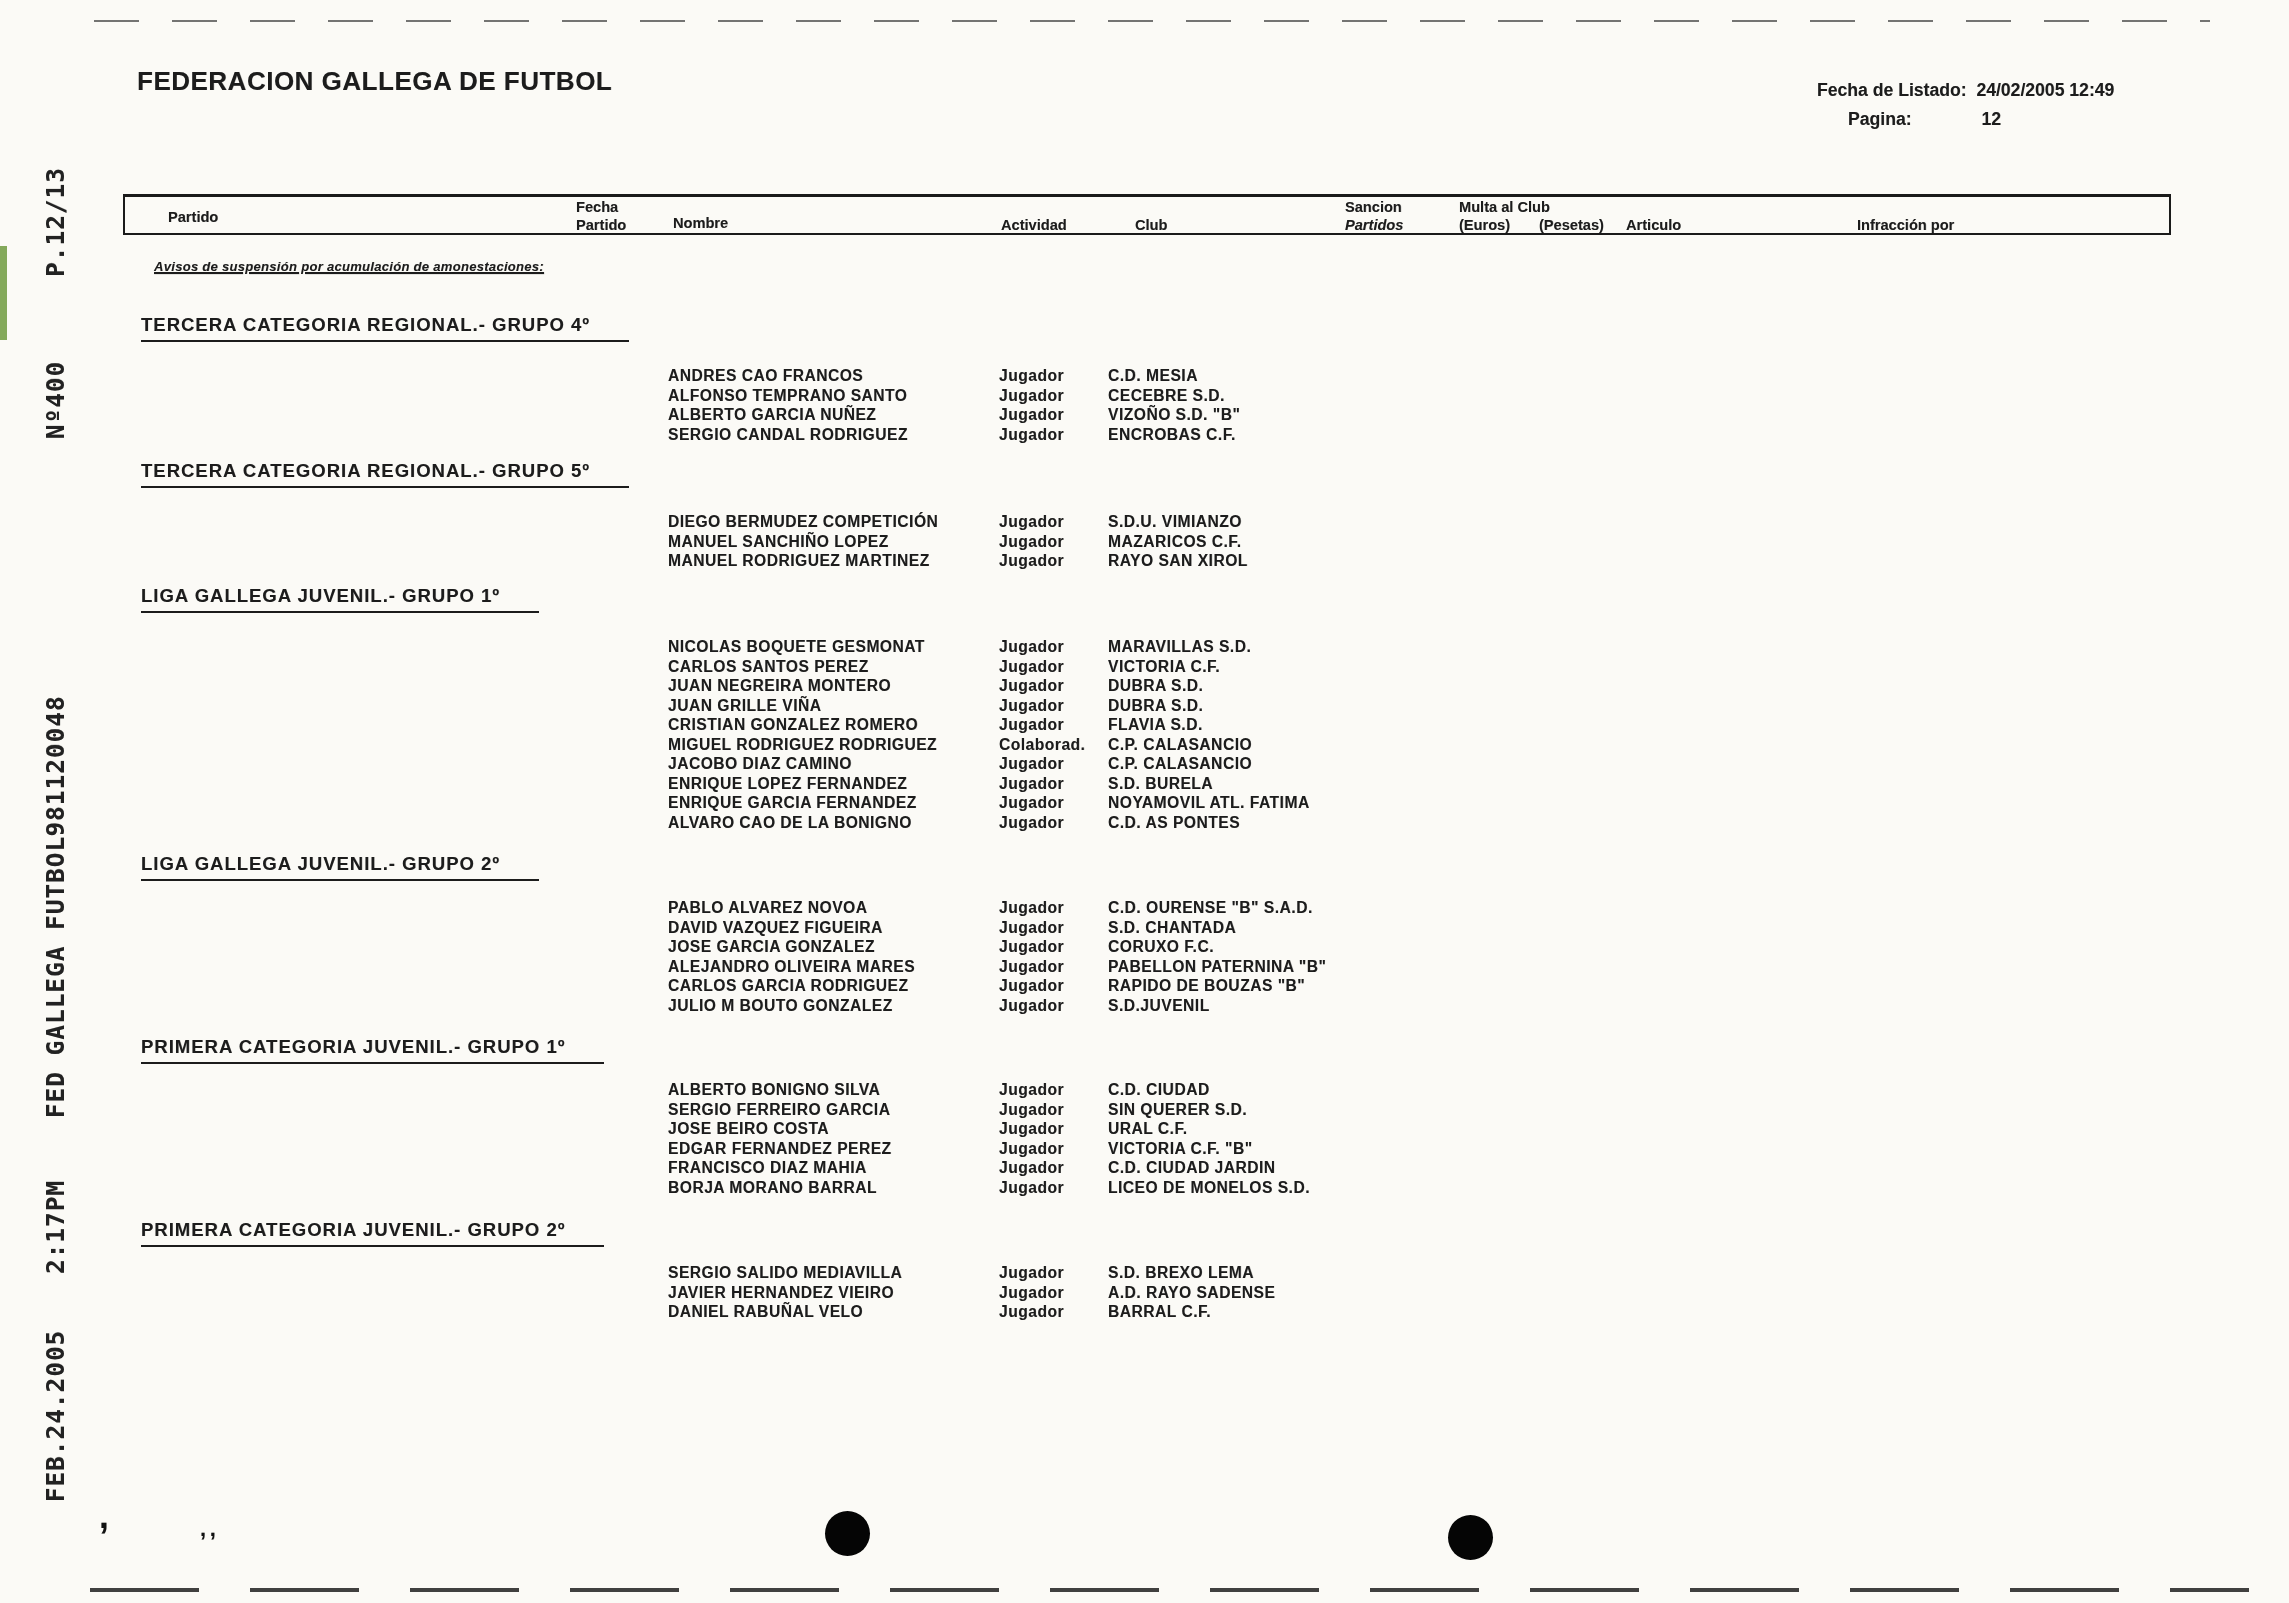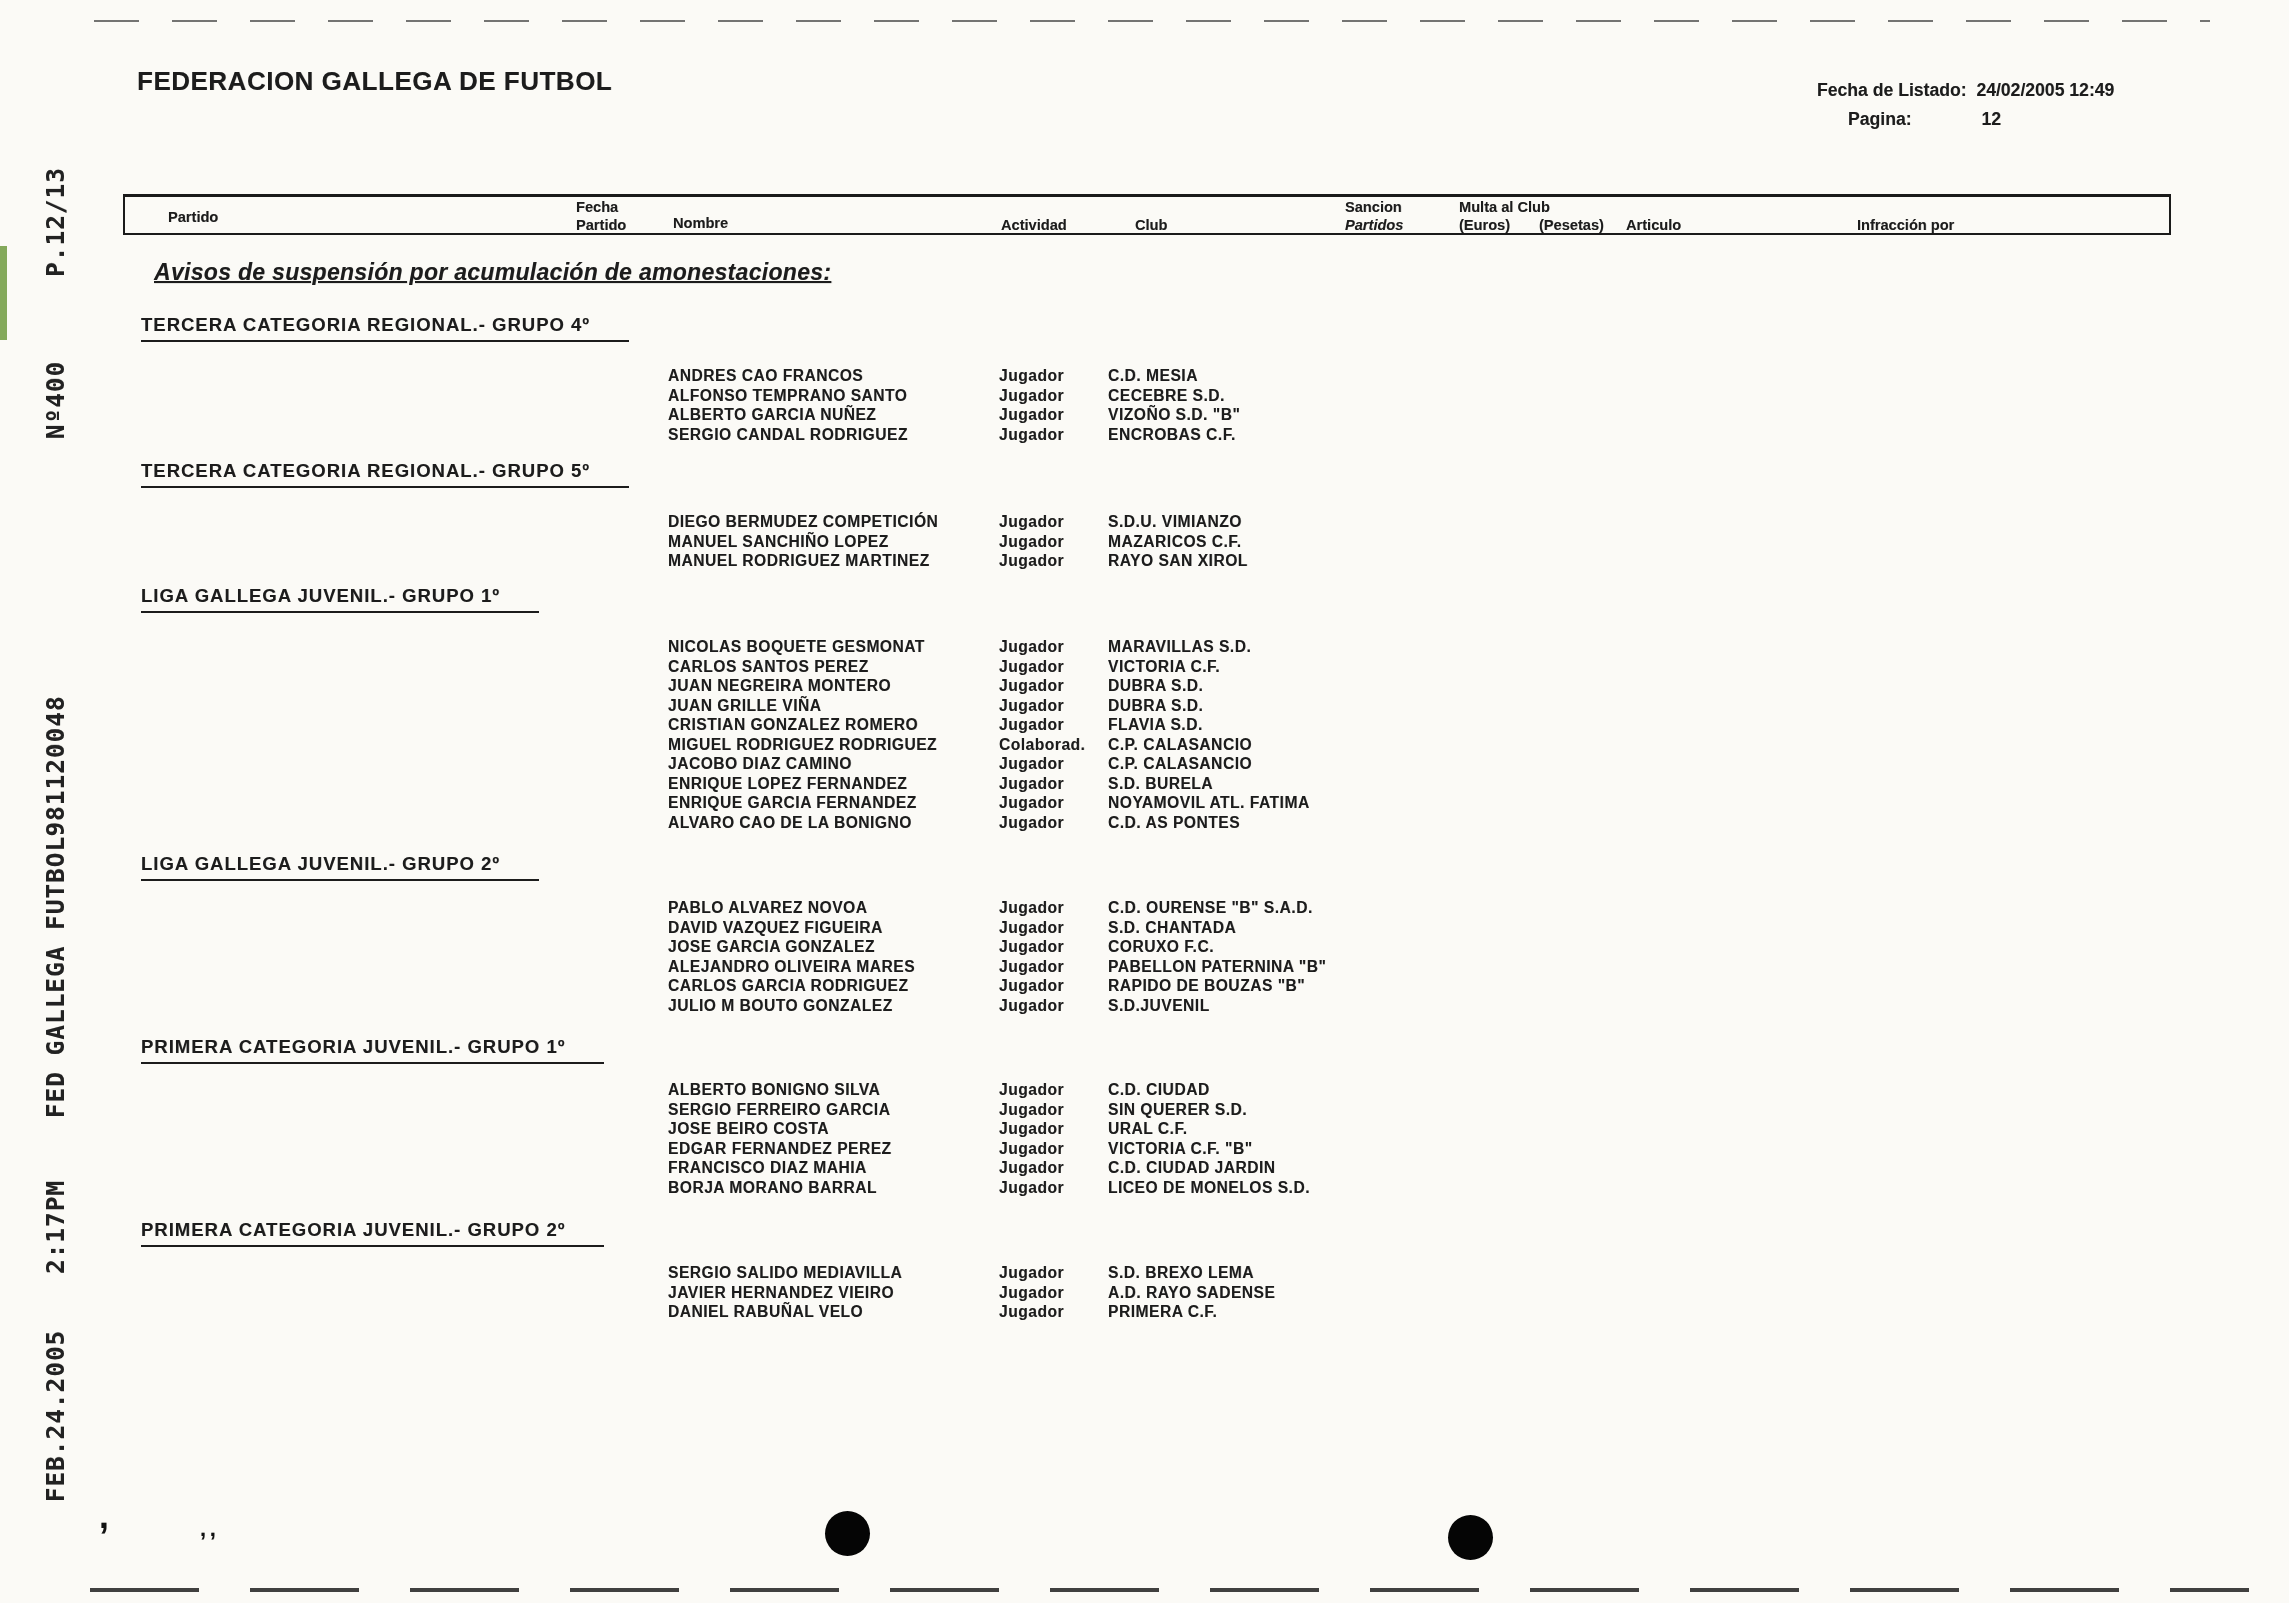--- a/index.html
+++ b/index.html
@@ -44,21 +44,21 @@
   .thead{
     position:absolute;left:123px;top:194px;width:2048px;height:41px;
     border:2px solid #1a1a1a;border-top-width:3.9px;
     box-sizing:border-box;background:transparent;
   }
   .thead span{position:absolute;font-size:14.6px;font-weight:bold;white-space:nowrap;}
 
   
   .avisos{
     position:absolute;left:154px;top:259px;
-    font-size:23px;font-weight:bold;font-style:italic;
+    font-size:13px;font-weight:bold;font-style:italic;
     text-decoration:underline;text-decoration-thickness:2px;
     white-space:nowrap;letter-spacing:0.3px;
   }
   .group-heading{
     position:absolute;left:141px;
     font-size:18.5px;font-weight:bold;letter-spacing:1px;
     border-bottom:2.9px solid #1c1c1c;padding-bottom:3.9px;padding-right:39px;
     white-space:nowrap;
   }
   .rows{position:absolute;left:0;width:2290px;}
@@ -287,18 +287,18 @@
         <span class="cc">S.D. BREXO LEMA</span>
     </div>
     <div class="row">
       <span class="cn">JAVIER HERNANDEZ VIEIRO</span>
         <span class="ca">Jugador</span>
         <span class="cc">A.D. RAYO SADENSE</span>
     </div>
     <div class="row">
       <span class="cn">DANIEL RABUÑAL VELO</span>
         <span class="ca">Jugador</span>
-        <span class="cc">PRIMERA C.F.</span>
+        <span class="cc">BARRAL C.F.</span>
     </div>
   </div>
 
 </div>
 
 
 </body></html>

